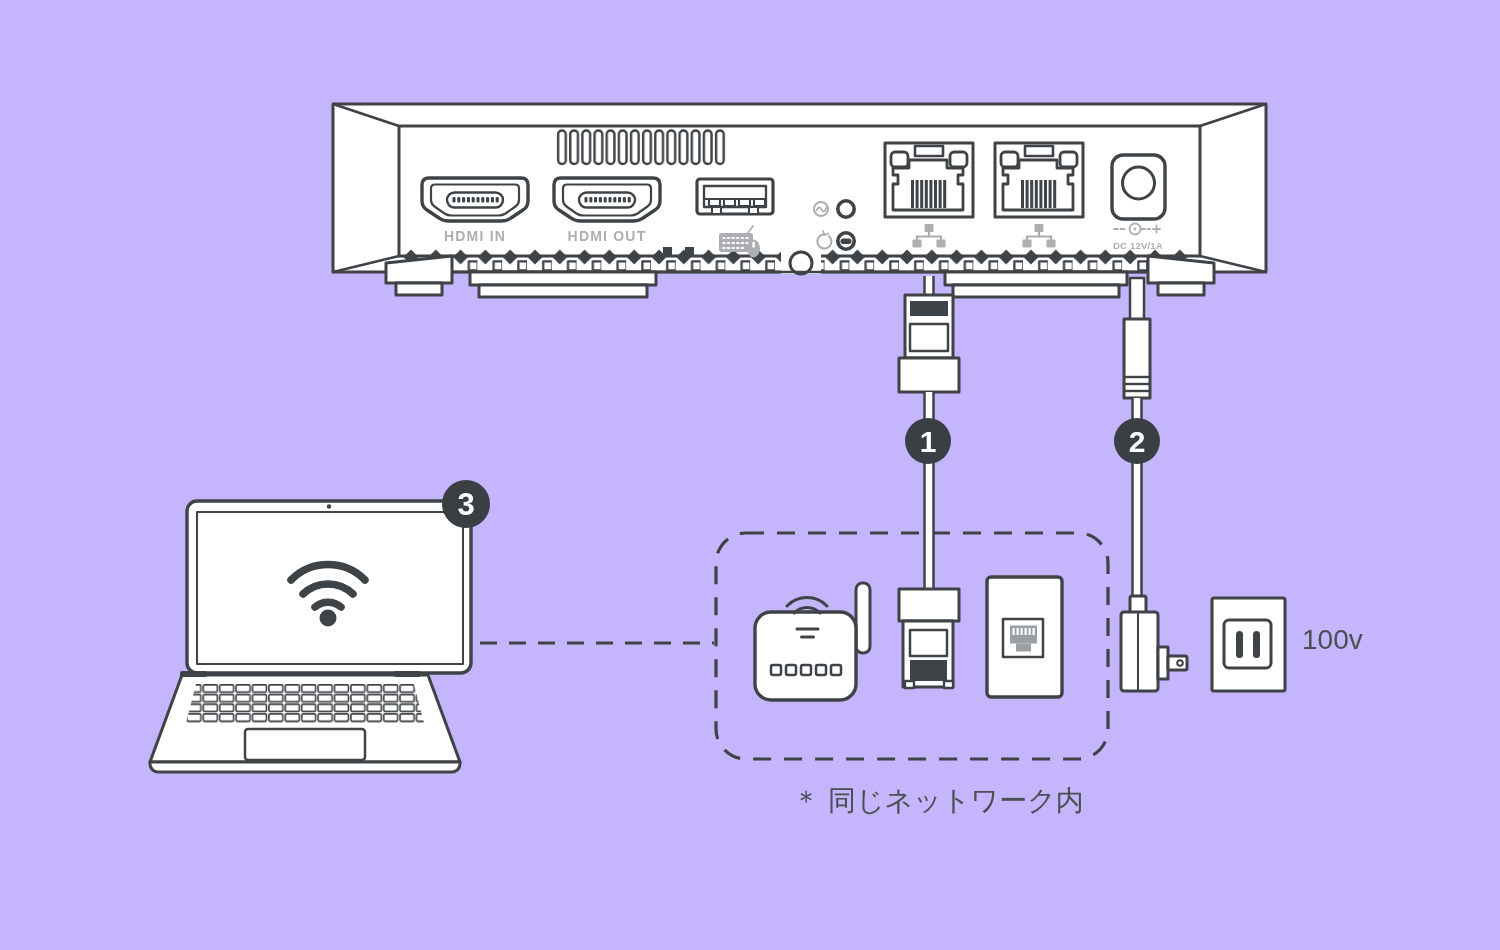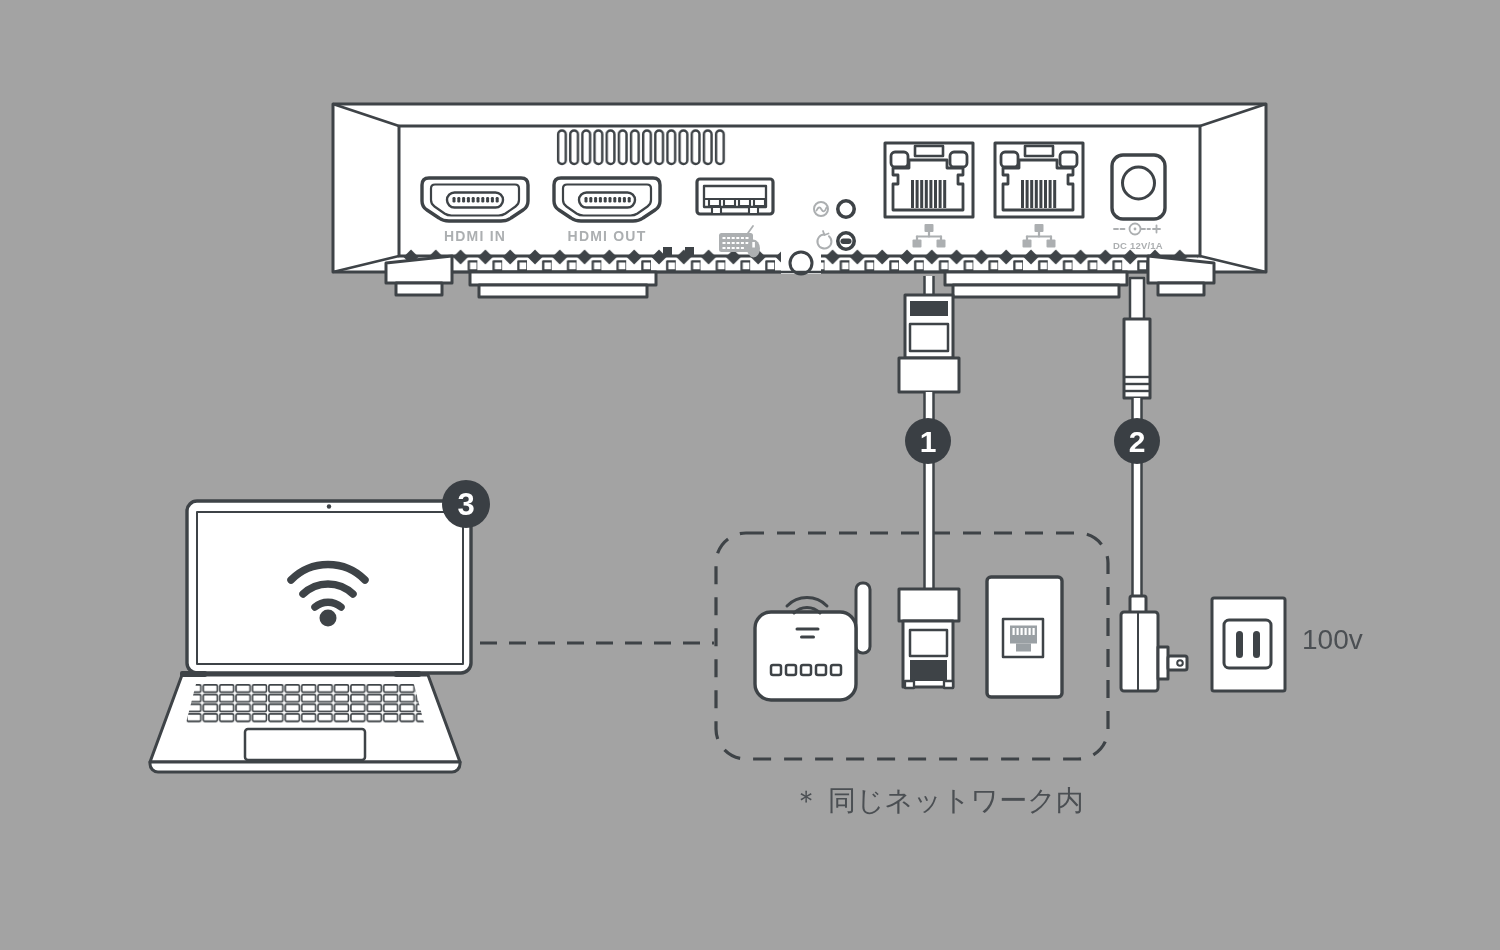--- a/index.html
+++ b/index.html
@@ -1,20 +1,20 @@
 <!DOCTYPE html>
 <html style="--line: #3e4347; --muted: #acafb1; --badge-bg: #3a3f44; --badge-text: #ffffff; --text: #4b4f53; --jack: #9aa0a4;"><head>
 <meta charset="utf-8">
 <style>
   :root{
     --line:#3e4347; --muted:#acafb1; --badge-bg:#3a3f44; --badge-text:#ffffff;
     --text:#4b4f53; --jack:#9aa0a4;
   }
   html,body{margin:0;padding:0;background:#ffffff;}
-  .stage{position:relative;width:1500px;height:950px;background:#a3a3a3;overflow:hidden;
+  .stage{position:relative;width:1500px;height:950px;background:#c4b5fd;overflow:hidden;
          font-family:"Liberation Sans",sans-serif;}
   svg{position:absolute;left:0;top:0;}
   .ln{stroke:var(--line);fill:none;stroke-linejoin:round;}
   .lnf{stroke:var(--line);fill:#fff;stroke-linejoin:round;}
   .fd{fill:var(--line);stroke:none;}
   .mu{stroke:var(--muted);fill:none;stroke-linejoin:round;stroke-linecap:round;}
   .muf{fill:var(--muted);stroke:none;}
   .jackf{fill:var(--jack);stroke:none;}
   text{font-family:"Liberation Sans",sans-serif;}
   .lab{fill:var(--muted);font-weight:bold;letter-spacing:1.2px;}

